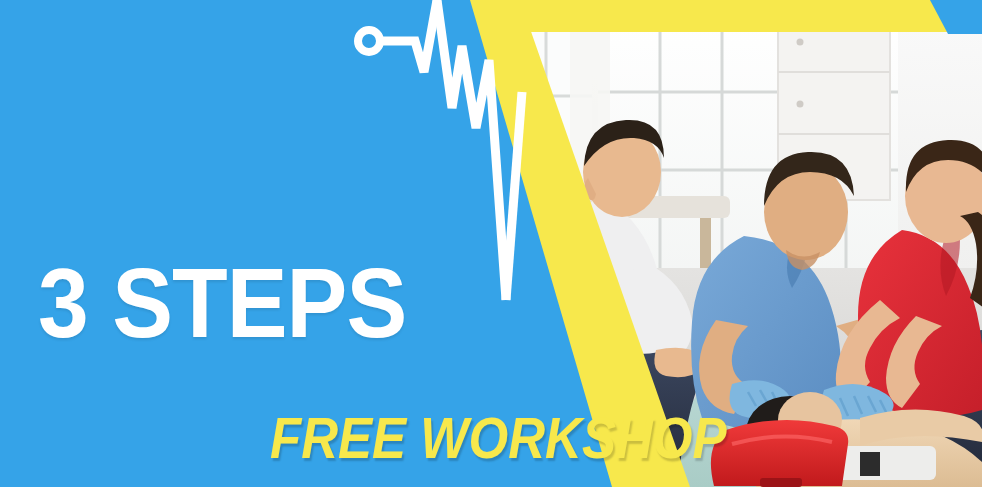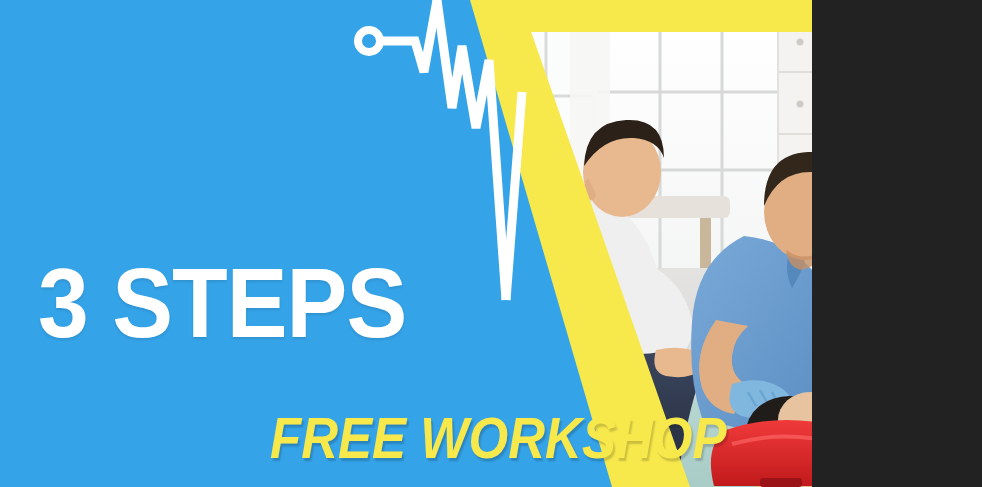--- a/index.html
+++ b/index.html
@@ -1,17 +1,17 @@
 <!DOCTYPE html>
 <html><head>
 <meta charset="utf-8">
 <style>
   html,body{margin:0;padding:0;background:#222;}
   .banner{
-    position:relative;width:812px;height:487px;overflow:hidden;
+    position:relative;width:982px;height:487px;overflow:hidden;
     font-family:"Liberation Sans","DejaVu Sans",sans-serif;
     background:#F2F2F2;
   }
 
   
   .photo{position:absolute;inset:0;background:#EFEFEF;}
   .photo svg{display:block;width:982px;height:487px;}
 
   
   .shapes{position:absolute;inset:0;}

